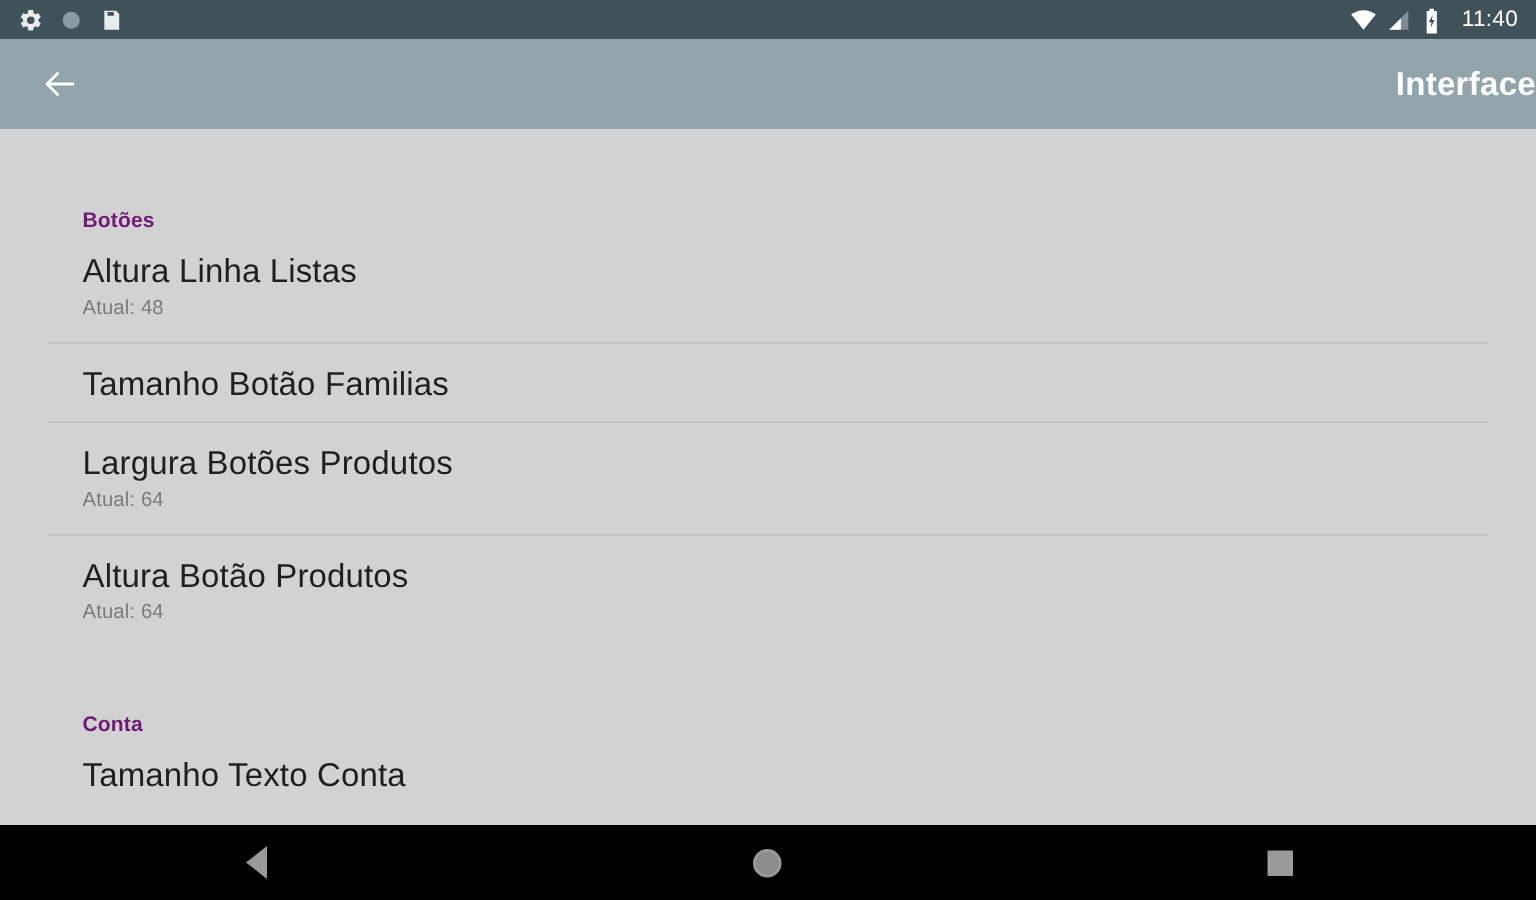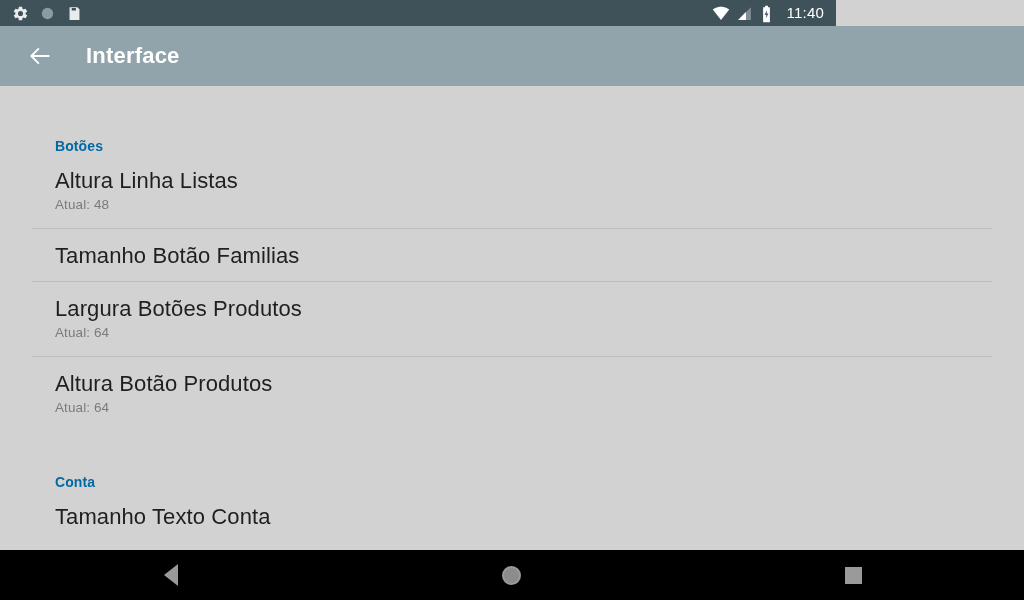--- a/index.html
+++ b/index.html
@@ -19,21 +19,21 @@
     width: 1024px;
     height: 600px;
     overflow: hidden;
     background: #d2d2d2;
   }
 
   
   #status-bar {
     position: absolute;
     top: 0; left: 0;
-    width: 836px;
+    width: 1024px;
     height: 26px;
     background: #3f5259;
     display: flex;
     align-items: center;
     box-sizing: border-box;
     padding: 0 12px 0 12px;
   }
   .status-left {
     display: flex;
     align-items: center;
@@ -67,20 +67,21 @@
   #app-bar {
     position: absolute;
     top: 26px; left: 0;
     width: 1024px;
     height: 60px;
     background: #92a4ab;
     display: flex;
     align-items: center;
     box-sizing: border-box;
     padding-left: 22px;
+    justify-content: space-between;
   }
   #back-button {
     width: 36px;
     height: 36px;
     display: flex;
     align-items: center;
     justify-content: center;
     cursor: pointer;
     flex: 0 0 auto;
   }
@@ -96,21 +97,21 @@
   
   #content {
     position: absolute;
     top: 86px; left: 0;
     width: 1024px;
     height: 464px;
     background: #d2d2d2;
     overflow: hidden;
   }
   .section-header {
-    color: #0369a1;
+    color: #701a75;
     font-size: 14px;
     font-weight: bold;
     padding-left: 55px;
     letter-spacing: 0.1px;
   }
   #sec-botoes { padding-top: 52px; }
   #sec-texto  { padding-top: 43px; }
 
   .pref-item {
     position: relative;

